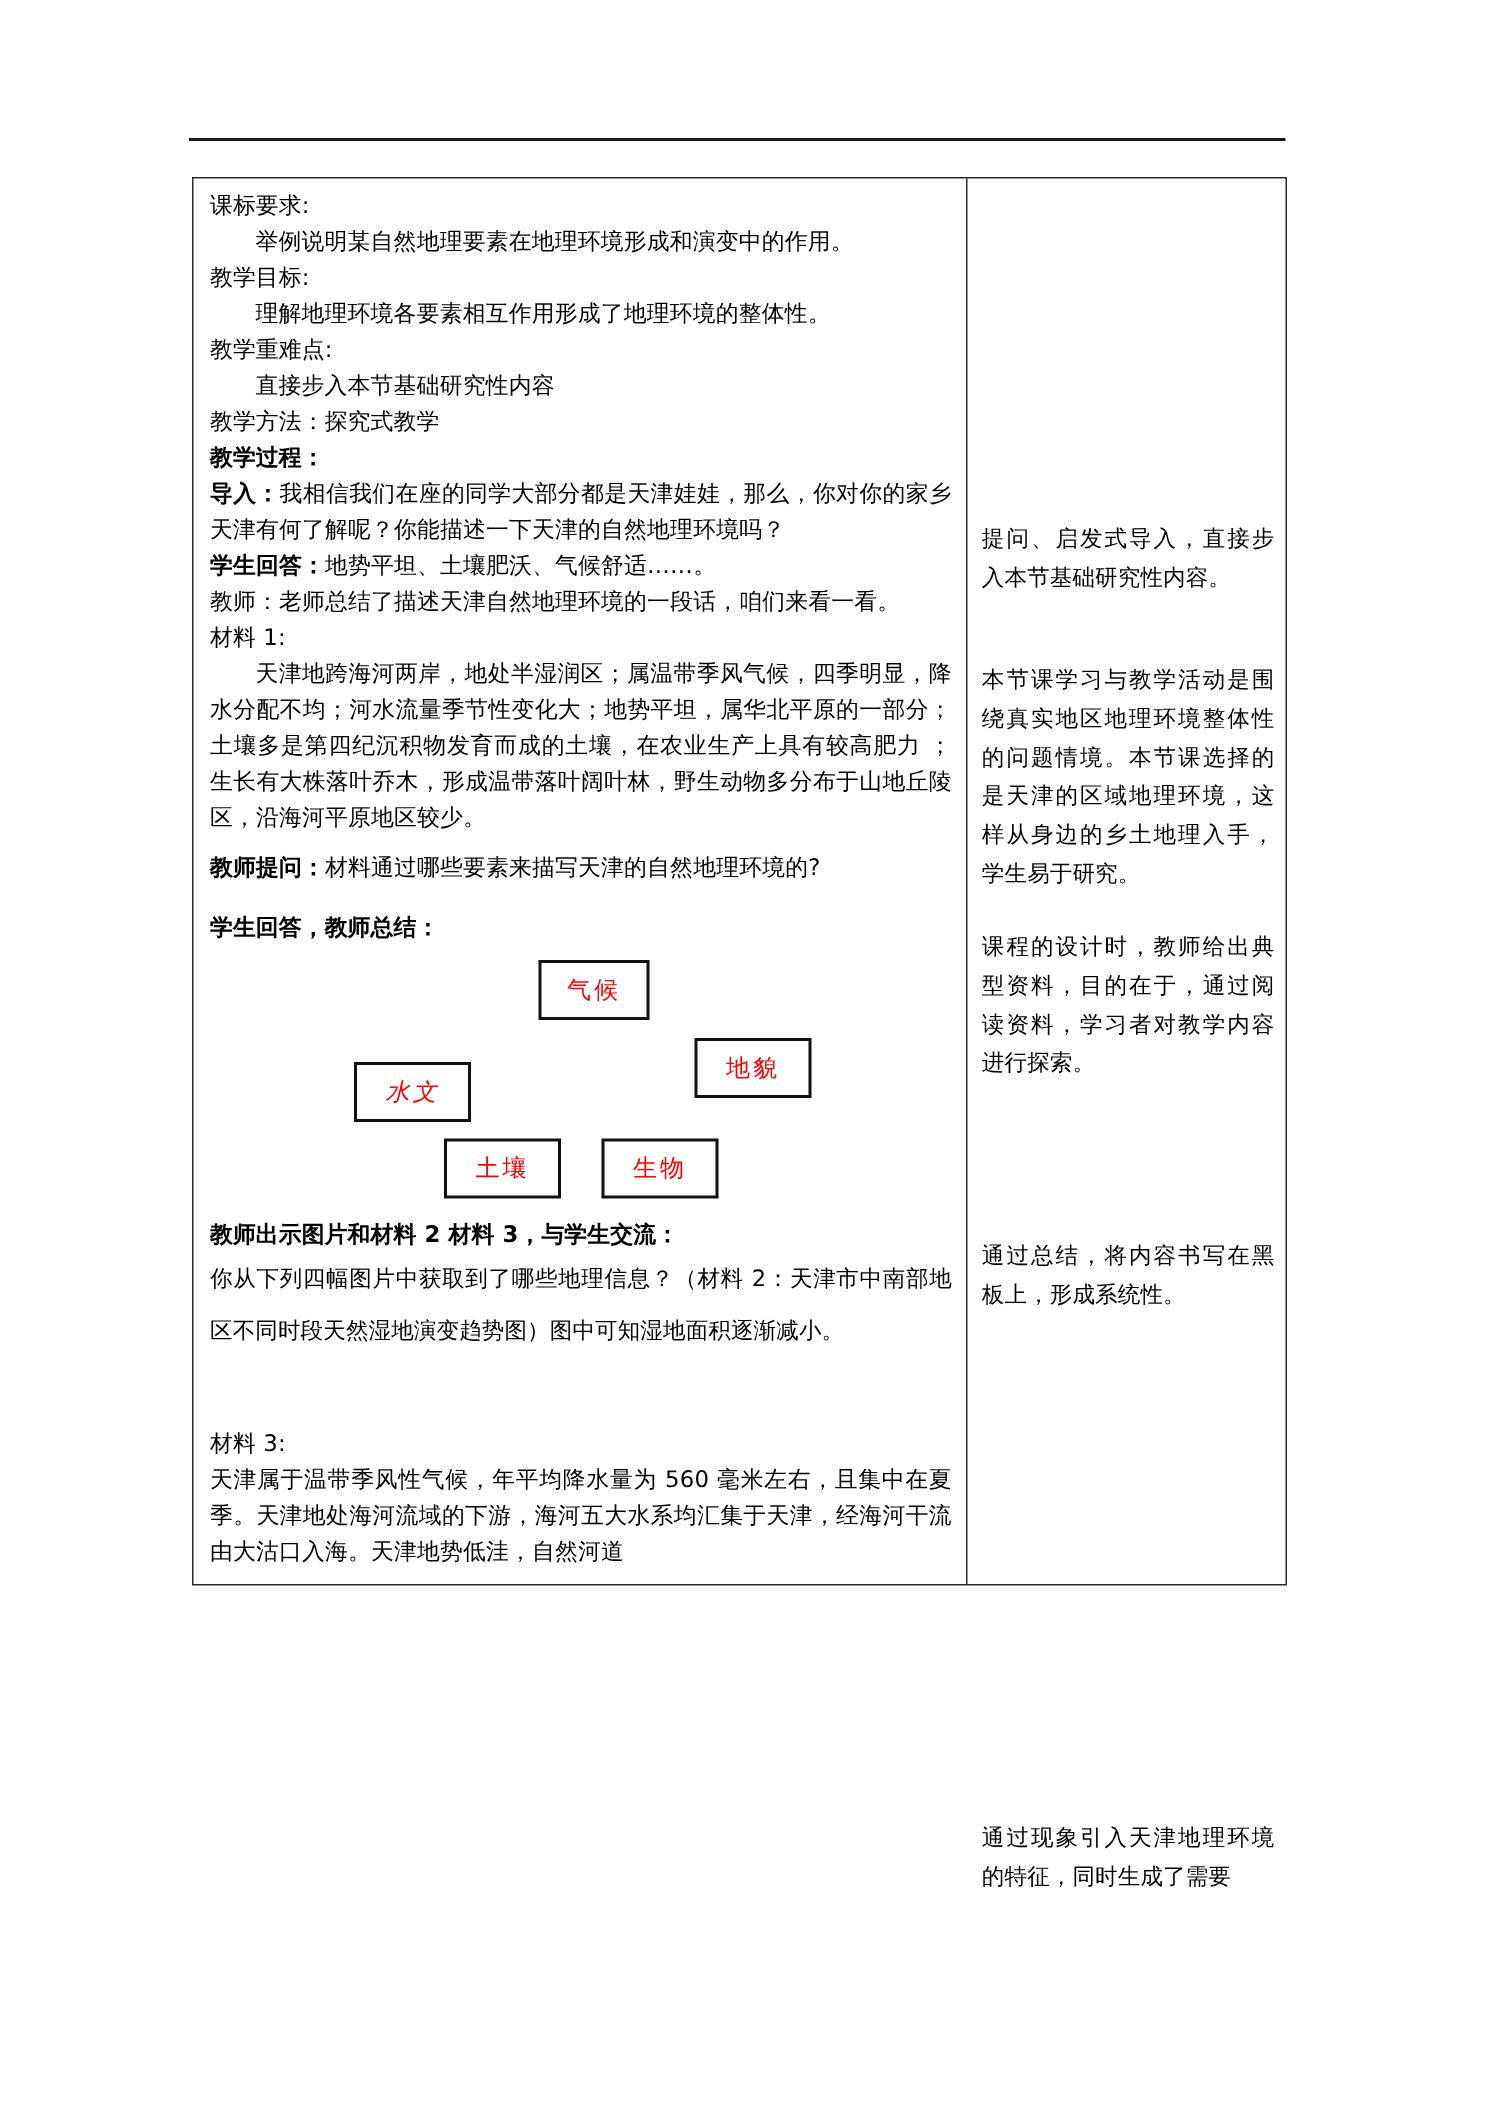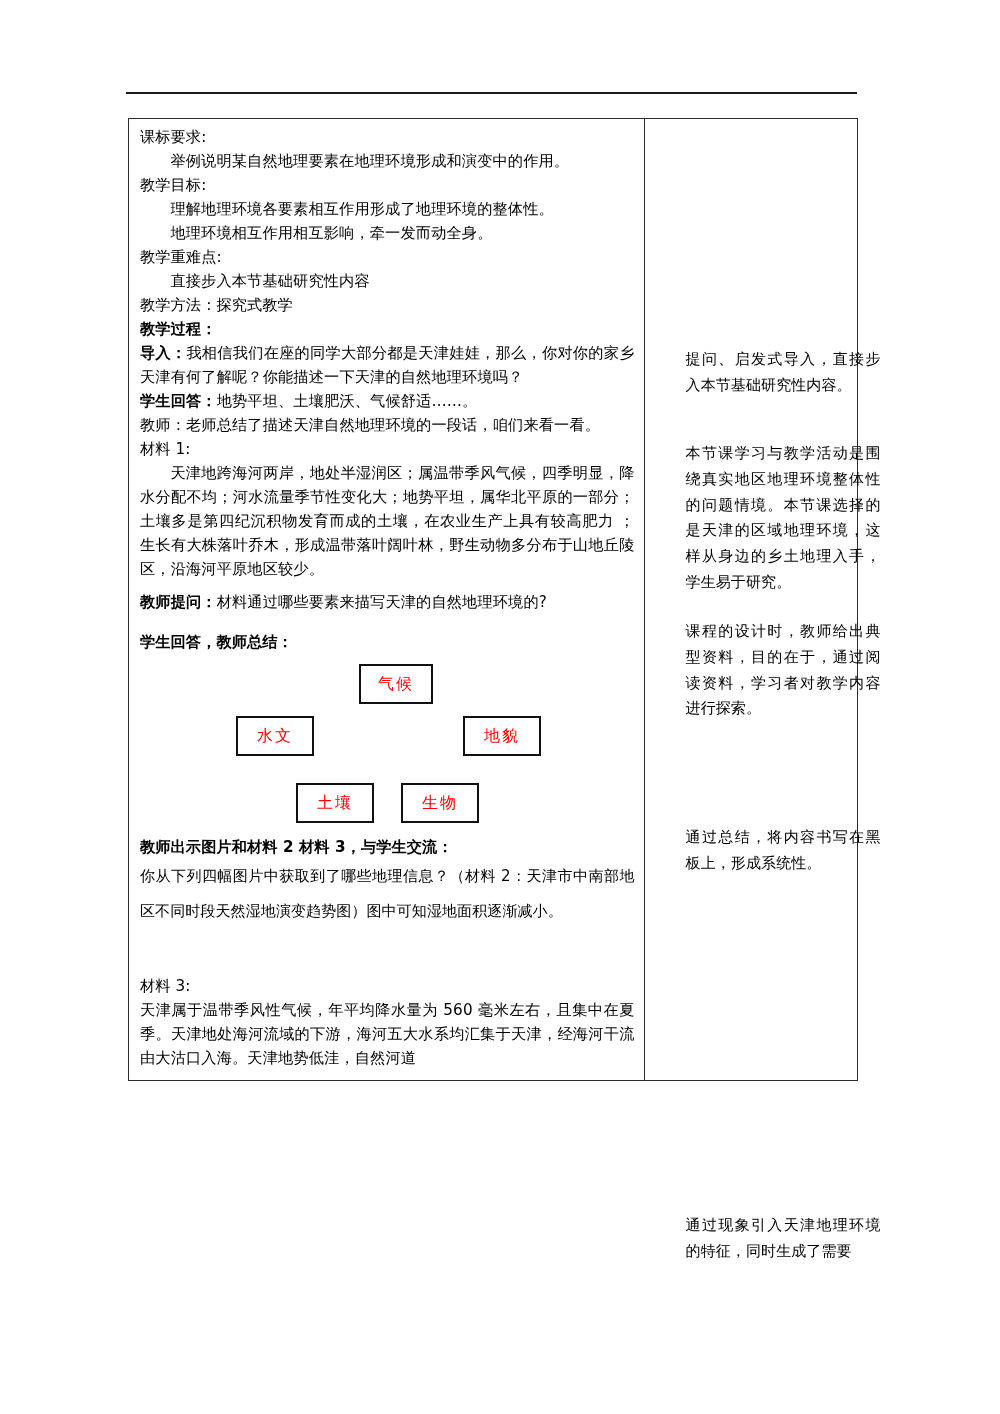--- a/index.html
+++ b/index.html
@@ -105,35 +105,35 @@
     font-size: 16px;
     font-weight: normal;
     letter-spacing: 2px;
     display: flex;
     align-items: center;
     justify-content: center;
     box-sizing: border-box;
     margin-left: 16px;
   }
   .node-climate  { left: 203px; top: 6px;   width: 74px; height: 40px; }
-  .node-hydro    { left: 80px;  top: 58px;  width: 78px; height: 40px; }
+  .node-hydro    { left: 80px;  top: 74px;  width: 78px; height: 40px; font-style: italic; }
   .node-landform { left: 307px; top: 58px;  width: 78px; height: 40px; }
   .node-soil     { left: 140px; top: 125px; width: 78px; height: 40px; text-align: center; }
   .node-bio      { left: 245px; top: 125px; width: 78px; height: 40px; }
 
   
   .note {
     font-size: 15px;
     line-height: 1.72;
     letter-spacing: 0.1px;
     text-align: justify;
     text-justify: inter-ideograph;
     margin: 0;
   }
-  .note-wrap { position: absolute; left: 10px; width: 195px; margin-left: 31px; }
+  .note-wrap { position: absolute; left: 10px; width: 195px; }
   .note-1 { top: 228px; }
   .note-2 { top: 322px; }
   .note-3 { top: 500px; }
   .note-4 { top: 706px; }
   .note-5 { top: 1094px; }
 </style>
 </head>
 <body>
 
 <div class="page">
@@ -142,21 +142,20 @@
 
   <div class="doc-table">
 
     <div class="col-left">
 
       <p class="ln">课标要求:</p>
       <p class="para indent">举例说明某自然地理要素在地理环境形成和演变中的作用。</p>
 
       <p class="ln">教学目标:</p>
       <p class="para indent">理解地理环境各要素相互作用形成了地理环境的整体性。</p>
-      <p class="para indent">地理环境相互作用相互影响，牵一发而动全身。</p>
 
       <p class="ln">教学重难点:</p>
       <p class="para indent">直接步入本节基础研究性内容</p>
 
       <p class="ln">教学方法：探究式教学</p>
 
       <p class="ln bold">教学过程：</p>
 
       <p class="para"><span class="bold" style="font-weight:bold">导入：</span><span>我相信我们在座的同学大部分都是天津娃娃，那么，你对你的家乡天津有何了解呢？你能描述一下天津的自然地理环境吗？</span></p>
 

